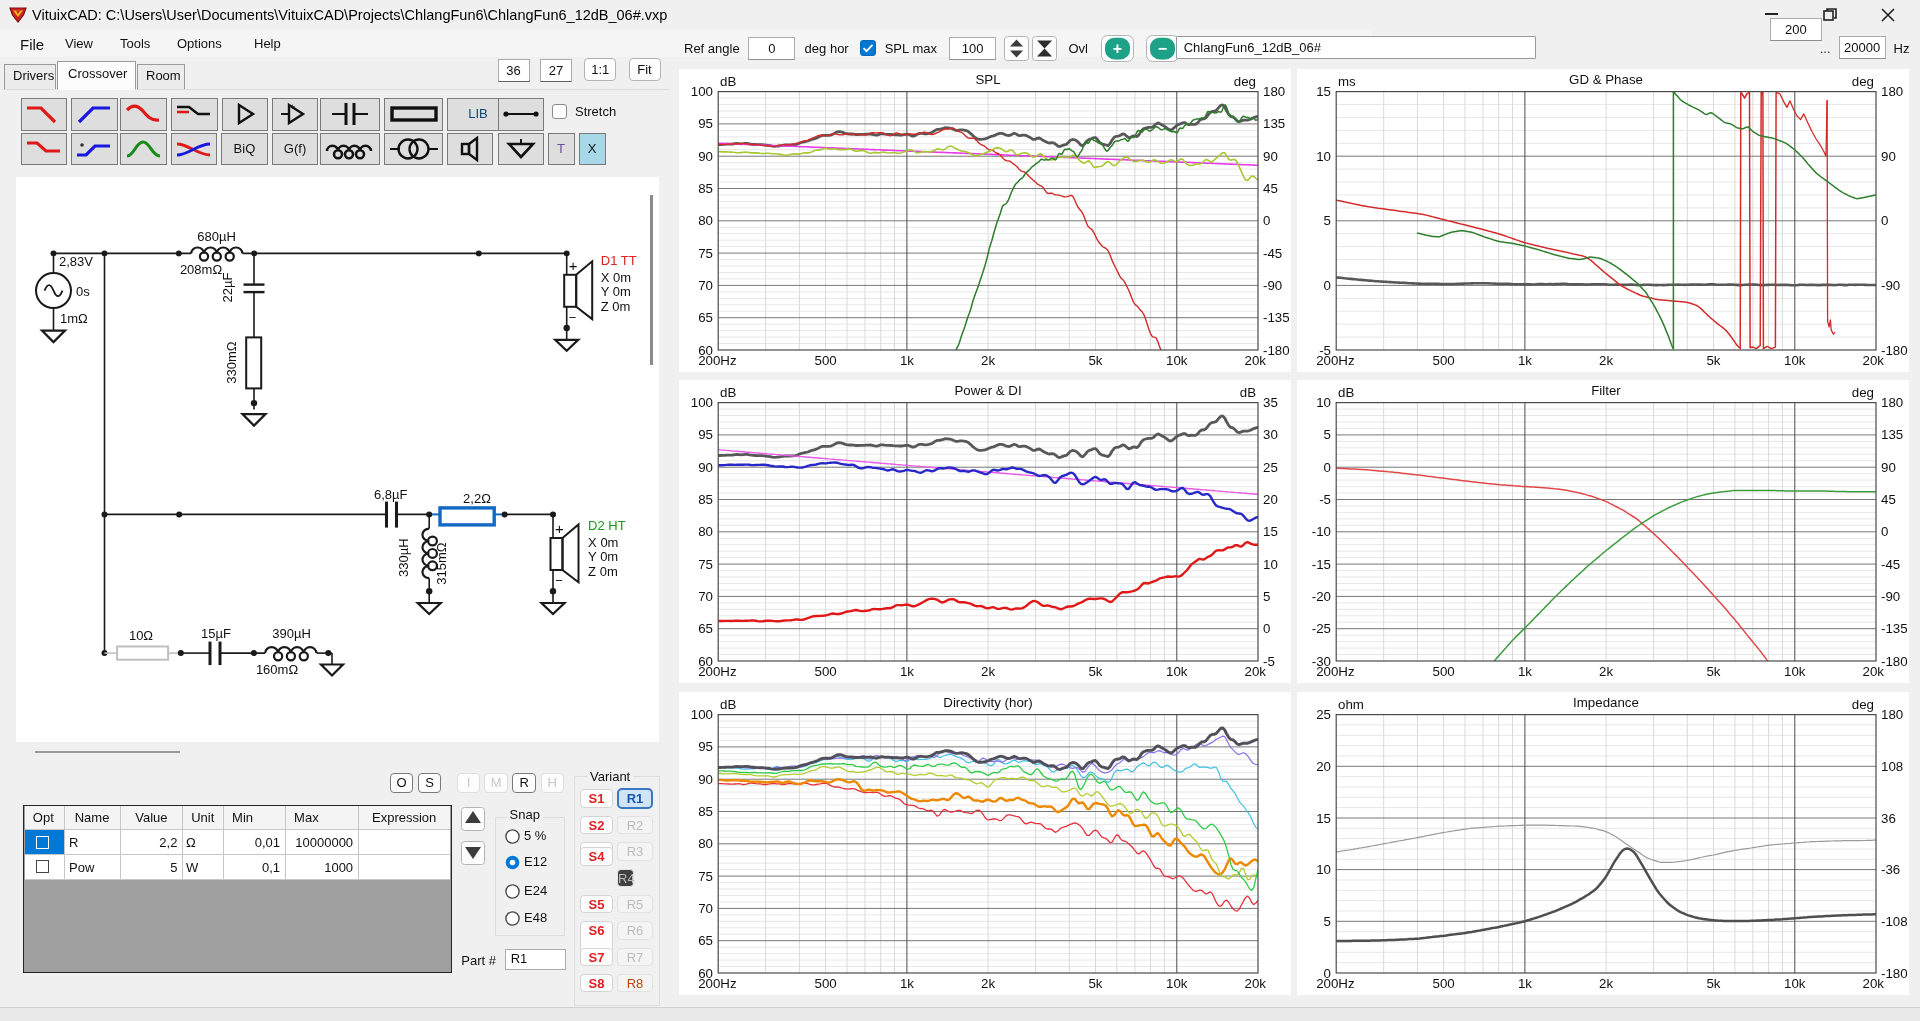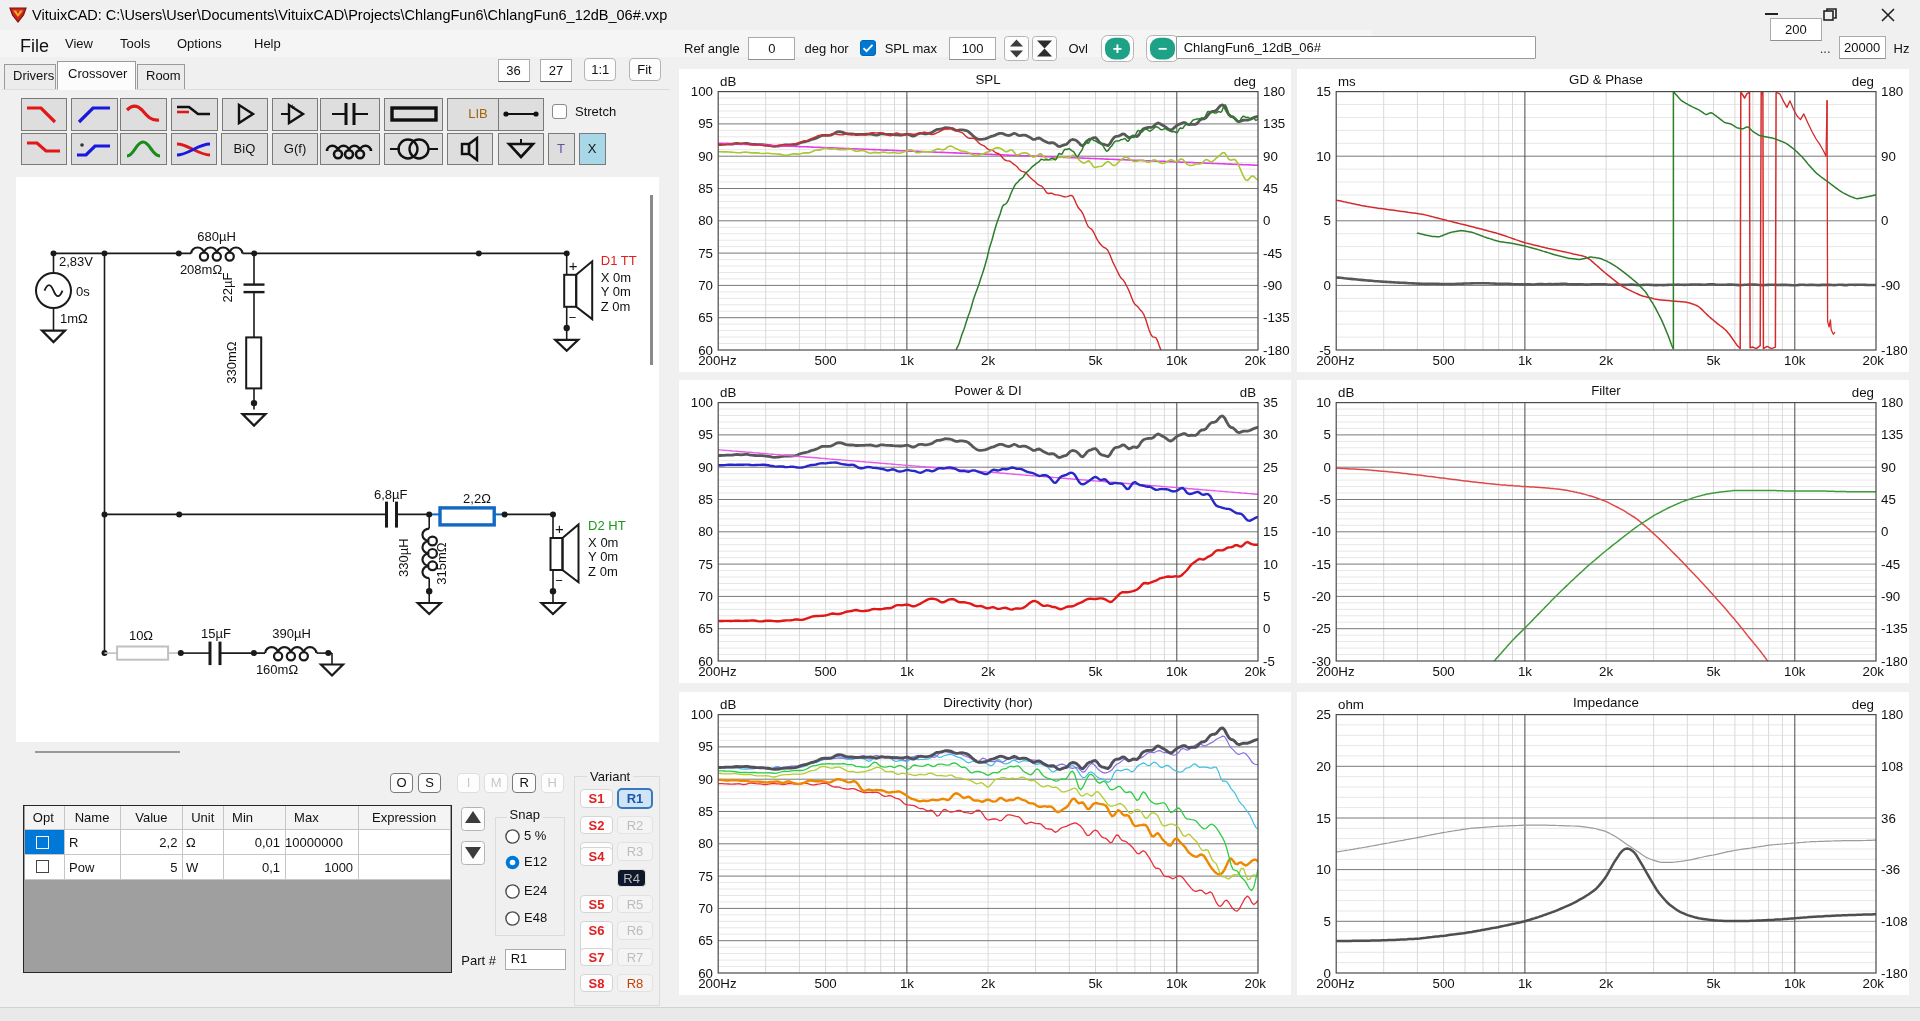--- a/index.html
+++ b/index.html
@@ -22,21 +22,21 @@
 <div class="lbl" style="left:32px;top:7px;font-size:14.5px;color:#000">VituixCAD: C:\Users\User\Documents\VituixCAD\Projects\ChlangFun6\ChlangFun6_12dB_06#.vxp</div>
 <div class="abs" style="left:1765px;top:13px;width:13px;height:2px;background:#222"></div>
 <svg class="abs" style="left:1822px;top:7px" width="16" height="16" viewBox="0 0 16 16">
 <rect x="2" y="4" width="9" height="9" fill="none" stroke="#222" stroke-width="1.6"></rect>
 <path d="M5 4 V2 h9 v9 h-2" fill="none" stroke="#222" stroke-width="1.6"></path>
 </svg>
 <svg class="abs" style="left:1880px;top:7px" width="16" height="16" viewBox="0 0 16 16">
 <path d="M2 2 L14 14 M14 2 L2 14" stroke="#222" stroke-width="1.6"></path>
 </svg>
 <div class="abs" style="left:0;top:30px;width:1372px;height:27px;background:#f5f5f5"></div>
-<div class="lbl" style="left:20px;top:36px;font-size:18px">File</div>
+<div class="lbl" style="left:20px;top:36px;font-size:15px">File</div>
 <div class="lbl" style="left:65px;top:36px;font-size:13px">View</div>
 <div class="lbl" style="left:120px;top:36px;font-size:13px">Tools</div>
 <div class="lbl" style="left:177px;top:36px;font-size:13px">Options</div>
 <div class="lbl" style="left:254px;top:36px;font-size:13px">Help</div>
 <div class="abs" style="left:4px;top:63.5px;width:52px;height:25px;background:#ececec;border:1px solid #9a9a9a;border-bottom:none"></div>
 <div class="lbl" style="left:13px;top:68px">Drivers</div>
 <div class="abs" style="left:137px;top:63.5px;width:48px;height:25px;background:#ececec;border:1px solid #9a9a9a;border-bottom:none"></div>
 <div class="lbl" style="left:146px;top:68px">Room</div>
 <div class="abs" style="left:2px;top:88.5px;width:668px;height:1px;background:#dcdcdc"></div>
 <div class="abs" style="left:56.5px;top:60.5px;width:79px;height:29px;background:#fcfcfc;border:1px solid #9a9a9a;border-bottom:1px solid #fcfcfc"></div>
@@ -84,21 +84,21 @@
       <line x1="24" y1="13" x2="38" y2="13" stroke="#111" stroke-width="2"></line>
       <line x1="16" y1="2" x2="16" y2="24" stroke="#111" stroke-width="3"></line>
       <line x1="24" y1="2" x2="24" y2="24" stroke="#111" stroke-width="3"></line>
     </svg>
   </div>
 <div class="tbtn" style="left:384px;top:98.3px;width:59.2px;height:32.4px;display:flex;align-items:center;justify-content:center">
     <svg width="52" height="26" viewBox="0 0 52 26">
       <rect x="4" y="7" width="44" height="12" fill="none" stroke="#111" stroke-width="3.4"></rect>
     </svg>
   </div>
-<div class="tbtn" style="left:447px;top:98.3px;width:62px;height:32.4px;line-height:30px;text-align:center;color:#a16207;font-size:13px">LIB</div>
+<div class="tbtn" style="left:447px;top:98.3px;width:62px;height:32.4px;line-height:30px;text-align:center;color:#0c4a6e;font-size:13px">LIB</div>
 <div class="tbtn" style="left:498px;top:98.3px;width:45.6px;height:32.4px;display:flex;align-items:center;justify-content:center">
     <svg width="40" height="26" viewBox="0 0 40 26">
       <line x1="5" y1="13" x2="35" y2="13" stroke="#111" stroke-width="2"></line>
       <circle cx="5" cy="13" r="2.6" fill="#111"></circle>
       <circle cx="35" cy="13" r="2.6" fill="#111"></circle>
     </svg>
   </div>
 <div class="tbtn" style="left:20.7px;top:133px;width:46.7px;height:32.4px;display:flex;align-items:center;justify-content:center">
     <svg width="40" height="26" viewBox="0 0 40 26">
       <polyline points="3,7 13,7 22,15 36,15" fill="none" stroke="#e01818" stroke-width="3.2"></polyline>
@@ -325,21 +325,21 @@
 <div class="abs" style="left:357.6px;top:806.1px;width:1px;height:72.7px;background:#c6c6c6"></div>
 <div class="abs" style="left:24.6px;top:829.3px;width:425.3px;height:1px;background:#c6c6c6"></div>
 <div class="abs" style="left:24.6px;top:854px;width:425.3px;height:1px;background:#c6c6c6"></div>
 <div class="abs" style="left:24.6px;top:878.8px;width:425.3px;height:1px;background:#c6c6c6"></div>
 <div class="abs" style="left:36px;top:835.5px;width:13px;height:13px;background:#0078d7;border:1.6px solid #fff"></div>
 <div class="abs" style="left:36px;top:860.3px;width:13px;height:13px;background:#fff;border:1.6px solid #444"></div>
 <div class="lbl" style="left:69px;top:835.3px">R</div>
 <div class="lbl" style="left:120.4px;top:835.3px;width:57px;text-align:right">2,2</div>
 <div class="lbl" style="left:186px;top:835.3px">Ω</div>
 <div class="lbl" style="left:223.1px;top:835.3px;width:57px;text-align:right">0,01</div>
-<div class="lbl" style="left:285.1px;top:835.3px;width:68px;text-align:left">10000000</div>
+<div class="lbl" style="left:285.1px;top:835.3px;width:68px;text-align:right">10000000</div>
 <div class="lbl" style="left:69px;top:860.1px">Pow</div>
 <div class="lbl" style="left:120.4px;top:860.1px;width:57px;text-align:right">5</div>
 <div class="lbl" style="left:186px;top:860.1px">W</div>
 <div class="lbl" style="left:223.1px;top:860.1px;width:57px;text-align:right">0,1</div>
 <div class="lbl" style="left:285.1px;top:860.1px;width:68px;text-align:right">1000</div>
 <svg class="abs" style="left:461.3px;top:807.3px" width="24" height="24" viewBox="0 0 24 24">
 <rect x="0.5" y="0.5" width="23" height="23" rx="3" fill="#fdfdfd" stroke="#b4b4b4"></rect>
 <polygon points="12,4 20,16 4,16" fill="#3c3c3c"></polygon>
   </svg>
 <svg class="abs" style="left:461.3px;top:840.5px" width="24" height="24" viewBox="0 0 24 24">
@@ -369,21 +369,21 @@
 <div class="abs" style="left:504.7px;top:949.1px;width:61.3px;height:20.5px;background:#fff;border:1px solid #ababab;line-height:18px;padding-left:5px">R1</div>
 <div class="abs" style="left:574.2px;top:776px;width:85.6px;height:230px;border:1px solid #dcdcdc"></div>
 <div class="lbl" style="left:587px;top:769px;background:#f0f0f0;padding:0 3px">Variant</div>
 <div class="abs" style="left:579.9px;top:789.4px;width:33.1px;height:18.6px;background:#fdfdfd;border:1px solid #d4d4d4;border-radius:4px;text-align:center;line-height:17px;color:#e02020;font-weight:bold">S1</div>
 <div class="abs" style="left:617.1px;top:788.4px;width:35.8px;height:20.6px;background:#cfe4f7;border:2px solid #3a78bd;border-radius:5px;text-align:center;line-height:17px;color:#1a56b0;font-weight:bold">R1</div>
 <div class="abs" style="left:579.9px;top:815.8px;width:33.1px;height:18.6px;background:#fdfdfd;border:1px solid #d4d4d4;border-radius:4px;text-align:center;line-height:17px;color:#e02020;font-weight:bold">S2</div>
 <div class="abs" style="left:617.1px;top:815.8px;width:35.8px;height:18.6px;background:#f4f4f4;border:1px solid #e2e2e2;border-radius:4px;text-align:center;line-height:17px;color:#bcbcbc">R2</div>
 <div class="abs" style="left:579.9px;top:842.1px;width:33.1px;height:18.6px;background:#fdfdfd;border:1px solid #d4d4d4;border-radius:4px;text-align:center;line-height:17px;color:#e02020;font-weight:bold">S3</div>
 <div class="abs" style="left:617.1px;top:842.1px;width:35.8px;height:18.6px;background:#f4f4f4;border:1px solid #e2e2e2;border-radius:4px;text-align:center;line-height:17px;color:#bcbcbc">R3</div>
 <div class="abs" style="left:579.9px;top:847px;width:33.1px;height:18.6px;background:#fdfdfd;border:1px solid #d4d4d4;border-radius:4px;text-align:center;line-height:17px;color:#e02020;font-weight:bold">S4</div>
-<div class="abs" style="left:617.1px;top:868.5px;width:29px;height:18.6px;background:#0f172a;border:1px solid #e2e2e2;border-radius:4px;text-align:center;line-height:17px;color:#bcbcbc">R4</div>
+<div class="abs" style="left:617.1px;top:868.5px;width:17px;height:18.6px;background:#404040;border:1px solid #e2e2e2;border-radius:4px;text-align:center;line-height:17px;color:#bcbcbc">R4</div>
 <div class="abs" style="left:579.9px;top:894.8px;width:33.1px;height:18.6px;background:#fdfdfd;border:1px solid #d4d4d4;border-radius:4px;text-align:center;line-height:17px;color:#e02020;font-weight:bold">S5</div>
 <div class="abs" style="left:617.1px;top:894.8px;width:35.8px;height:18.6px;background:#f4f4f4;border:1px solid #e2e2e2;border-radius:4px;text-align:center;line-height:17px;color:#bcbcbc">R5</div>
 <div class="abs" style="left:579.9px;top:921.1px;width:33.1px;height:33px;background:#fdfdfd;border:1px solid #d4d4d4;border-radius:4px;text-align:center;line-height:17px;color:#e02020;font-weight:bold">S6</div>
 <div class="abs" style="left:617.1px;top:921.1px;width:35.8px;height:18.6px;background:#f4f4f4;border:1px solid #e2e2e2;border-radius:5px;text-align:center;line-height:17px;color:#bcbcbc">R6</div>
 <div class="abs" style="left:579.9px;top:947.5px;width:33.1px;height:18.6px;background:#fdfdfd;border:1px solid #d4d4d4;border-radius:4px;text-align:center;line-height:17px;color:#e02020;font-weight:bold">S7</div>
 <div class="abs" style="left:617.1px;top:947.5px;width:35.8px;height:18.6px;background:#f4f4f4;border:1px solid #e2e2e2;border-radius:4px;text-align:center;line-height:17px;color:#bcbcbc">R7</div>
 <div class="abs" style="left:579.9px;top:973.9px;width:33.1px;height:18.6px;background:#fdfdfd;border:1px solid #d4d4d4;border-radius:4px;text-align:center;line-height:17px;color:#e02020;font-weight:bold">S8</div>
 <div class="abs" style="left:617.1px;top:973.9px;width:35.8px;height:18.6px;background:#f4f4f4;border:1px solid #e2e2e2;border-radius:4px;text-align:center;line-height:17px;color:#c2410c">R8</div>
 <svg class="panel" style="left:678.5px;top:69px" width="612" height="303">
     <rect x="0" y="0" width="612" height="303" fill="#ffffff"></rect>

